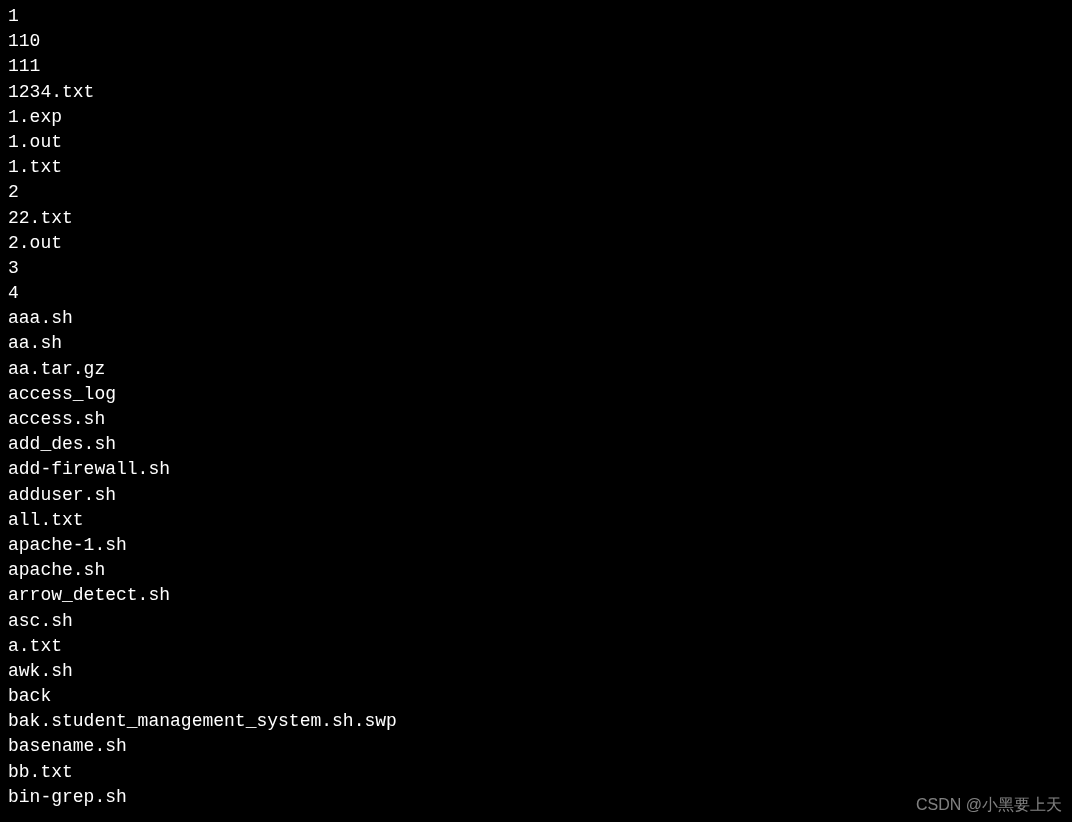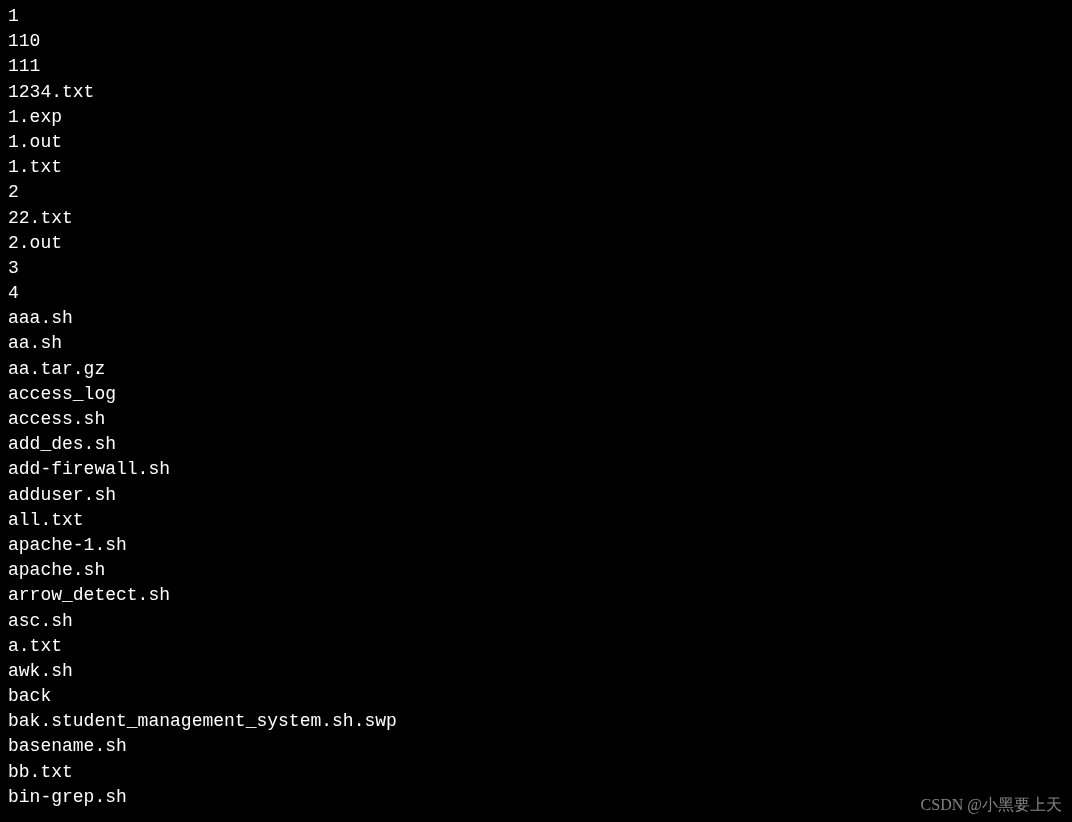--- a/index.html
+++ b/index.html
@@ -24,21 +24,21 @@
     }
     .terminal-line {
       display: block;
     }
     .watermark {
       position: absolute;
       bottom: 6px;
       right: 10px;
       color: rgba(255, 255, 255, 0.5);
       font-size: 16px;
-      font-family: Liberation Serif, serif;
+      font-family: Liberation Sans, sans-serif;
       text-align: right;
     }
   </style>
 </head>
 <body>
 
 <div class="terminal-output"><span class="terminal-line">1</span><span class="terminal-line">110</span><span class="terminal-line">111</span><span class="terminal-line">1234.txt</span><span class="terminal-line">1.exp</span><span class="terminal-line">1.out</span><span class="terminal-line">1.txt</span><span class="terminal-line">2</span><span class="terminal-line">22.txt</span><span class="terminal-line">2.out</span><span class="terminal-line">3</span><span class="terminal-line">4</span><span class="terminal-line">aaa.sh</span><span class="terminal-line">aa.sh</span><span class="terminal-line">aa.tar.gz</span><span class="terminal-line">access_log</span><span class="terminal-line">access.sh</span><span class="terminal-line">add_des.sh</span><span class="terminal-line">add-firewall.sh</span><span class="terminal-line">adduser.sh</span><span class="terminal-line">all.txt</span><span class="terminal-line">apache-1.sh</span><span class="terminal-line">apache.sh</span><span class="terminal-line">arrow_detect.sh</span><span class="terminal-line">asc.sh</span><span class="terminal-line">a.txt</span><span class="terminal-line">awk.sh</span><span class="terminal-line">back</span><span class="terminal-line">bak.student_management_system.sh.swp</span><span class="terminal-line">basename.sh</span><span class="terminal-line">bb.txt</span><span class="terminal-line">bin-grep.sh</span></div>
 
 <div class="watermark">CSDN @小黑要上天</div>
 

